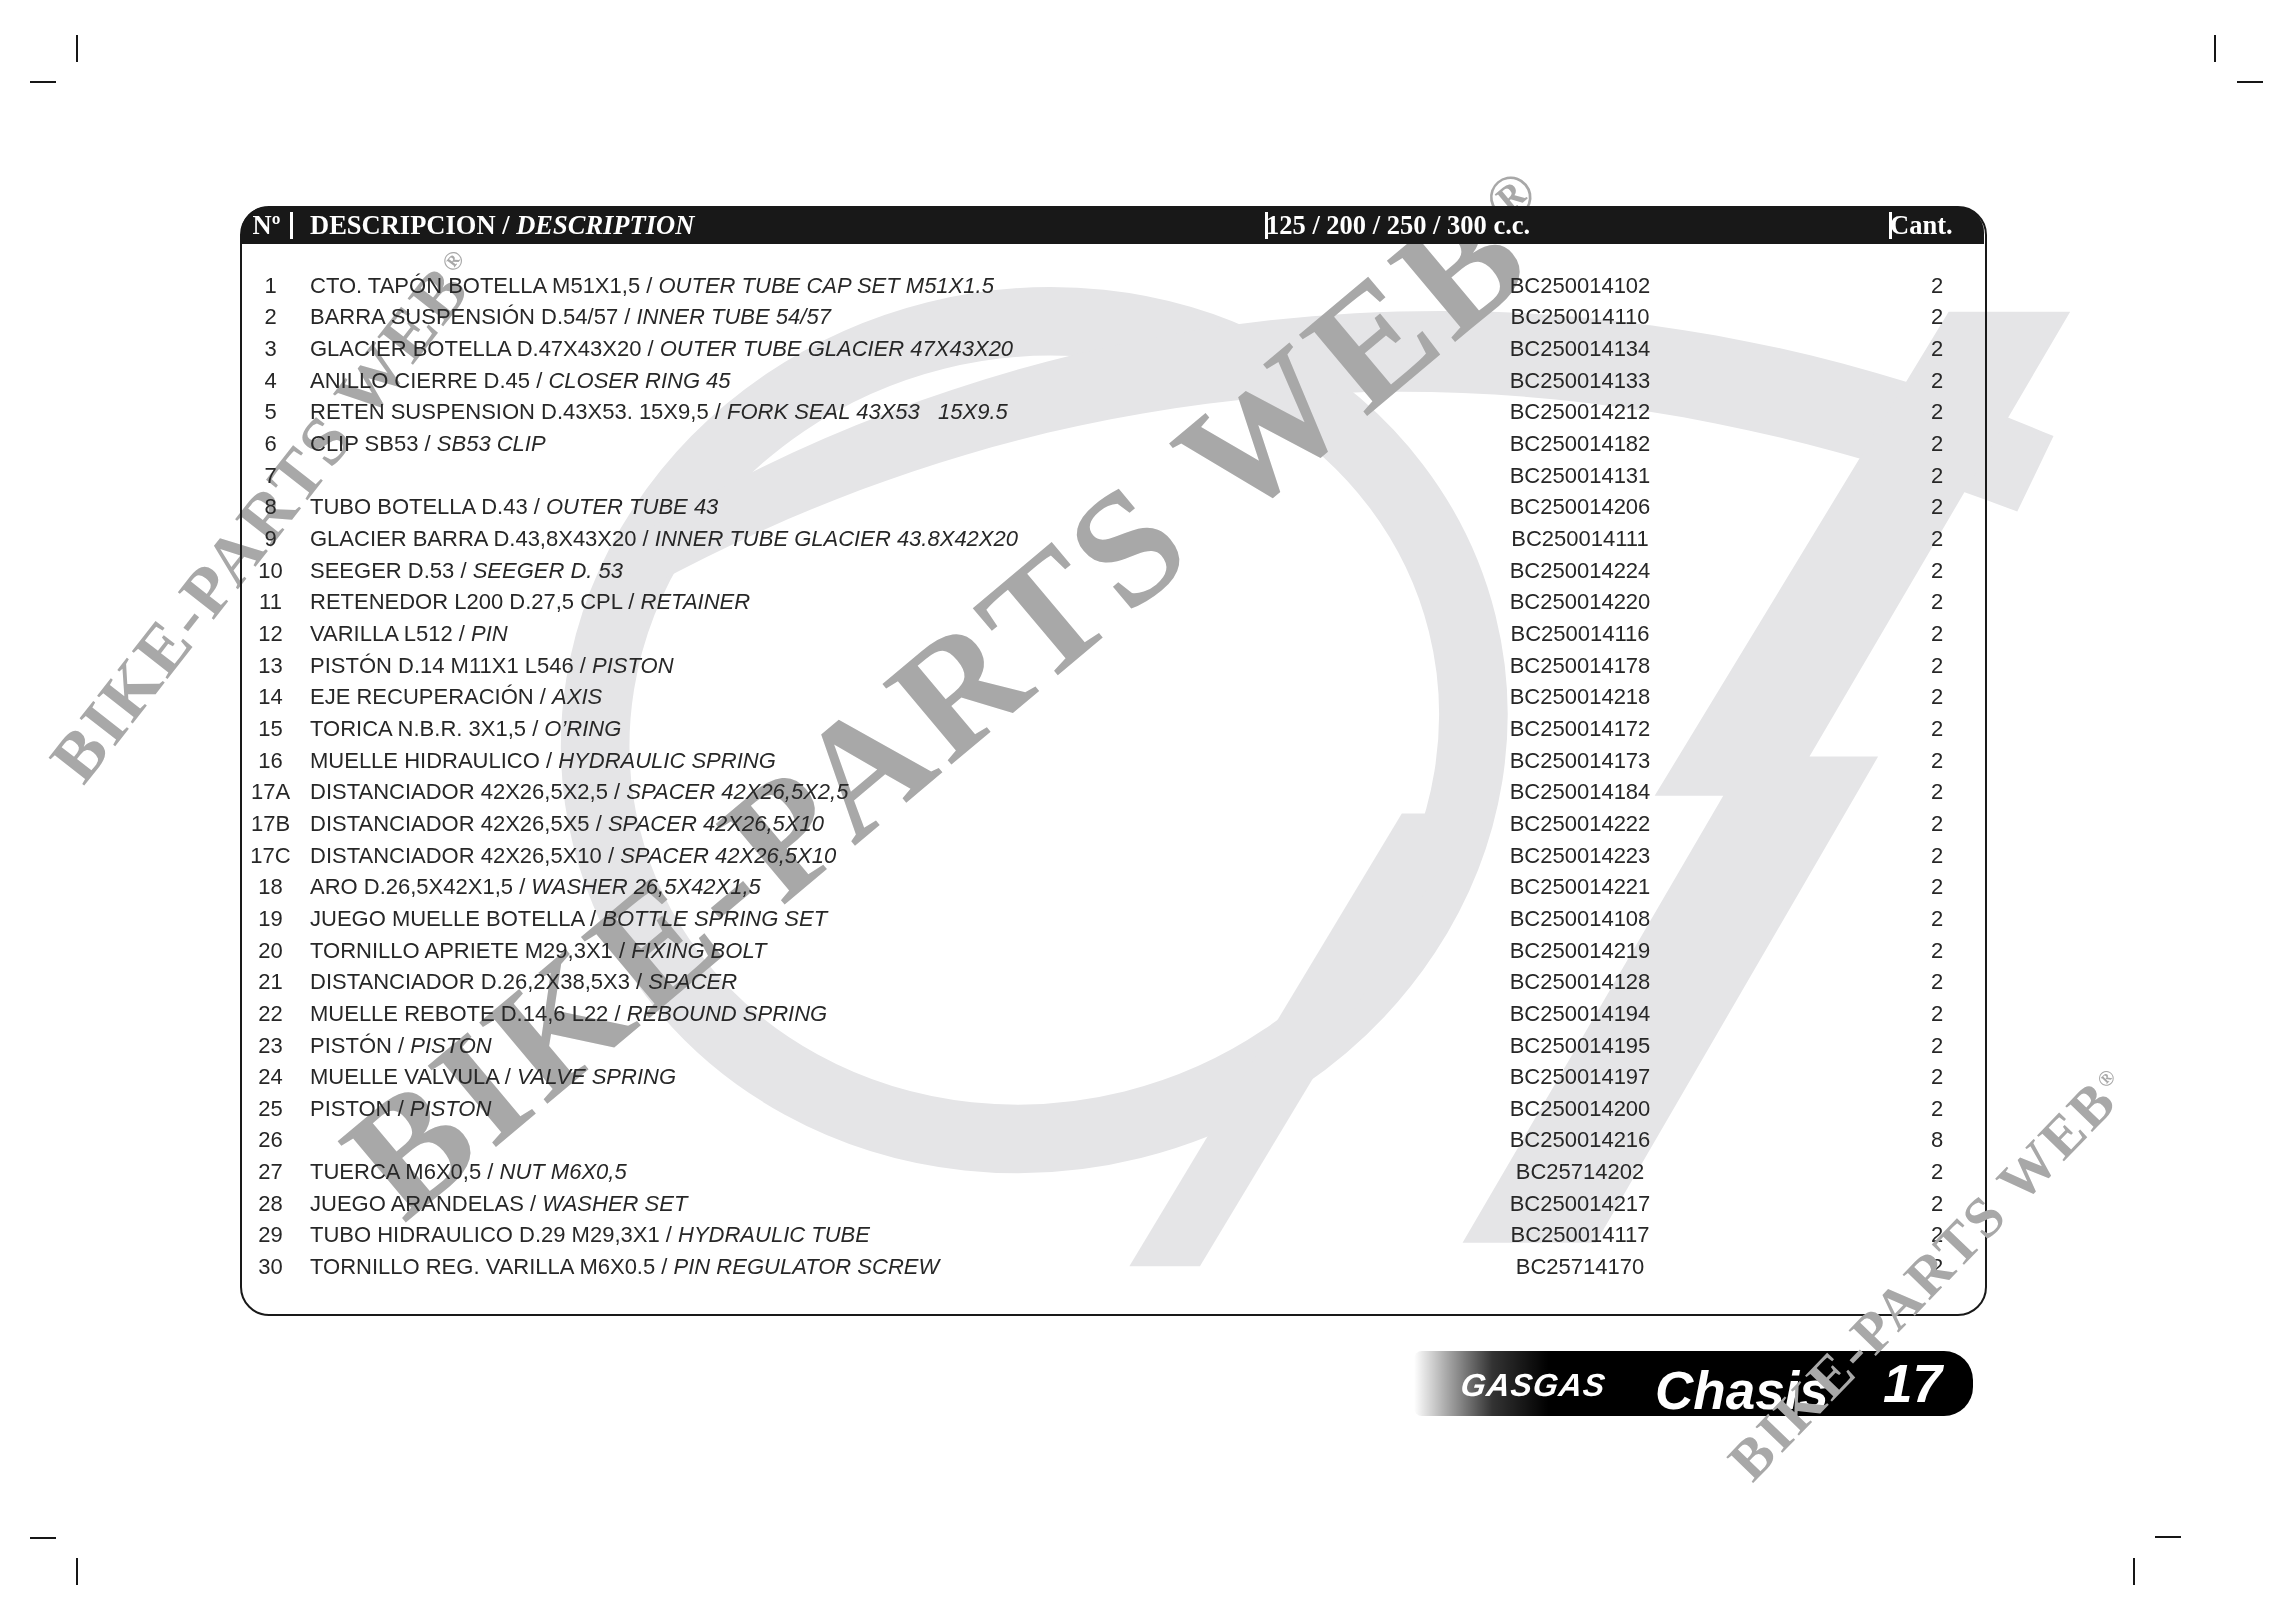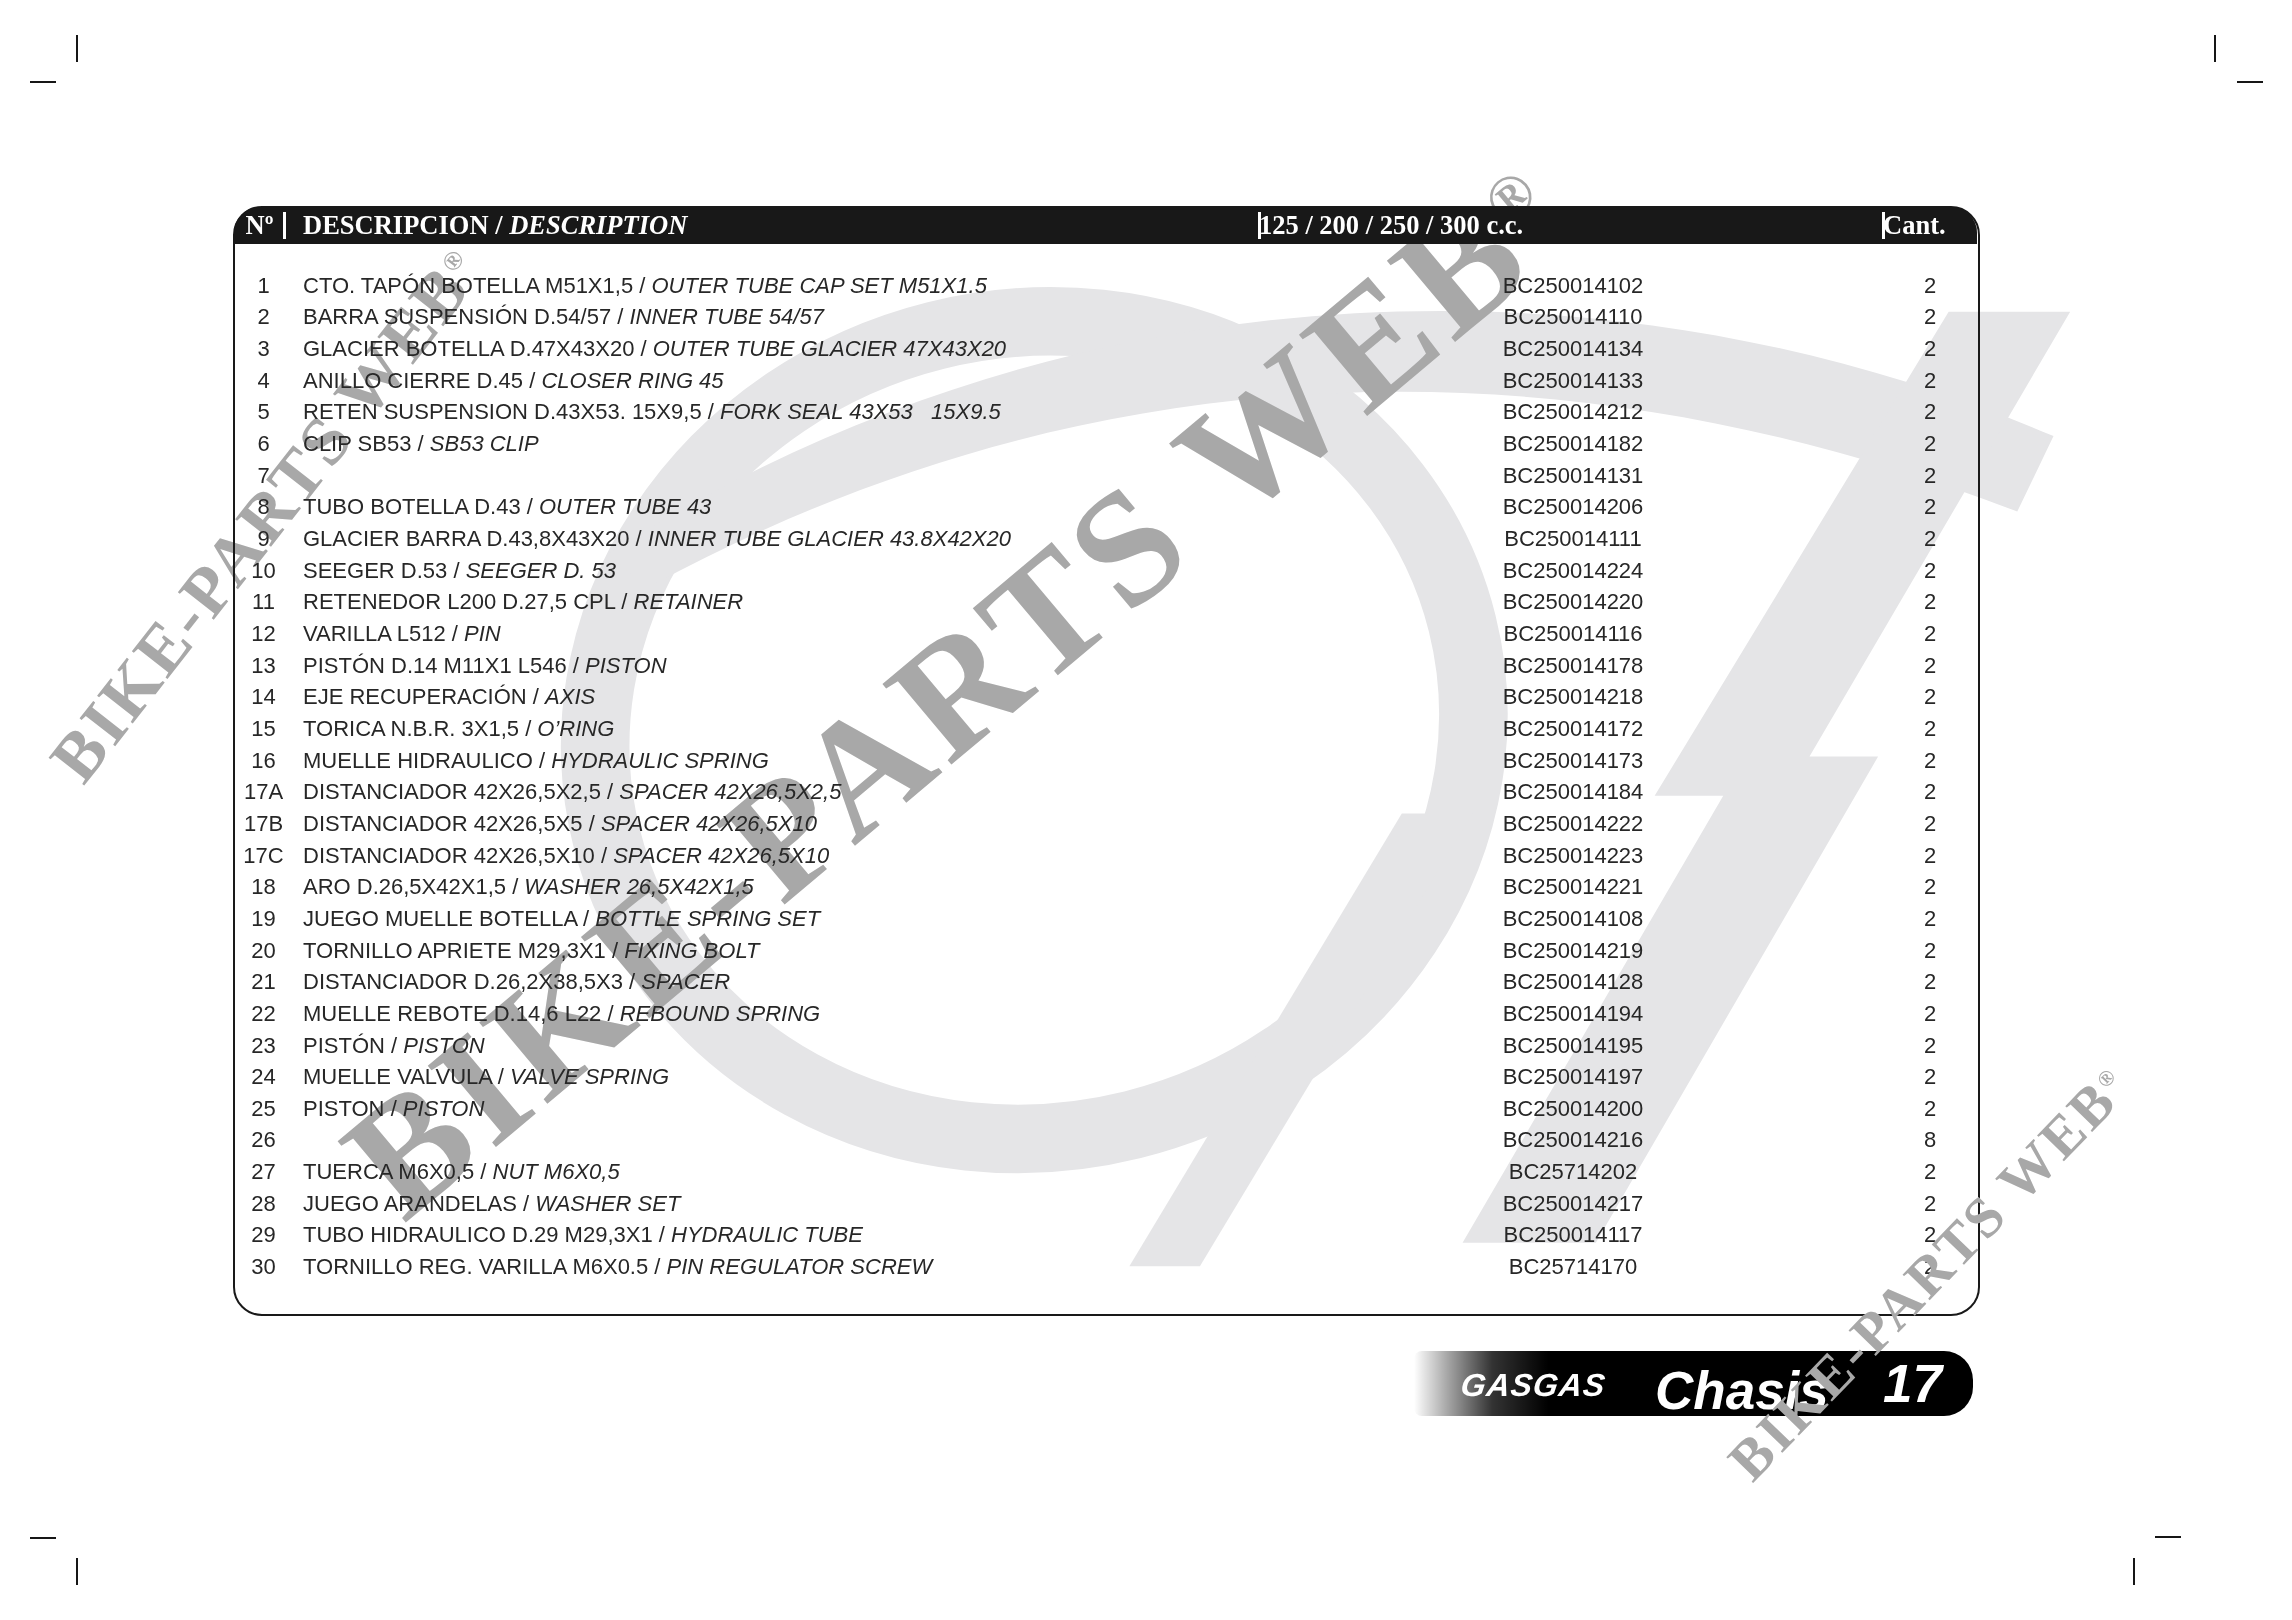--- a/index.html
+++ b/index.html
@@ -15,21 +15,21 @@
   .wm{
     position:absolute;font-family:"Liberation Serif",serif;font-weight:bold;
     color:#a8a8a8;white-space:nowrap;transform-origin:0 100%;line-height:1;
   }
   .wm-center{left:421px;top:1083px;font-size:162px;letter-spacing:6.9px;transform:rotate(-40deg);z-index:2;}
   .wm-topleft{left:93px;top:725px;font-size:69px;letter-spacing:2.9px;transform:rotate(-52deg);z-index:2;}
   .wm-bottomright{left:1759px;top:1433px;font-size:57px;letter-spacing:2.9px;transform:rotate(-46deg);z-index:7;}
   .wm .reg{font-size:.38em;vertical-align:super;letter-spacing:0;}
   
   .frame{
-    position:absolute;left:233px;top:206px;width:1747px;height:1110px;box-sizing:border-box;
+    position:absolute;left:240px;top:206px;width:1747px;height:1110px;box-sizing:border-box;
     border:2.9px solid #191919;border-radius:29px;z-index:5;background:transparent;
   }
   .thead{
     position:absolute;left:-1px;top:-1px;width:1743px;height:37px;background:#181818;
     border-radius:25.5px 25.5px 0 0;color:#ffffff;font-family:"Liberation Serif",serif;font-weight:bold;
   }
   .thead .hcell{position:absolute;top:0;height:37px;line-height:36px;font-size:26.5px;}
   .h-no{left:0;width:51px;text-align:center;}
   .h-desc{left:69px;}
   .h-models{left:1025px;width:623px;}

